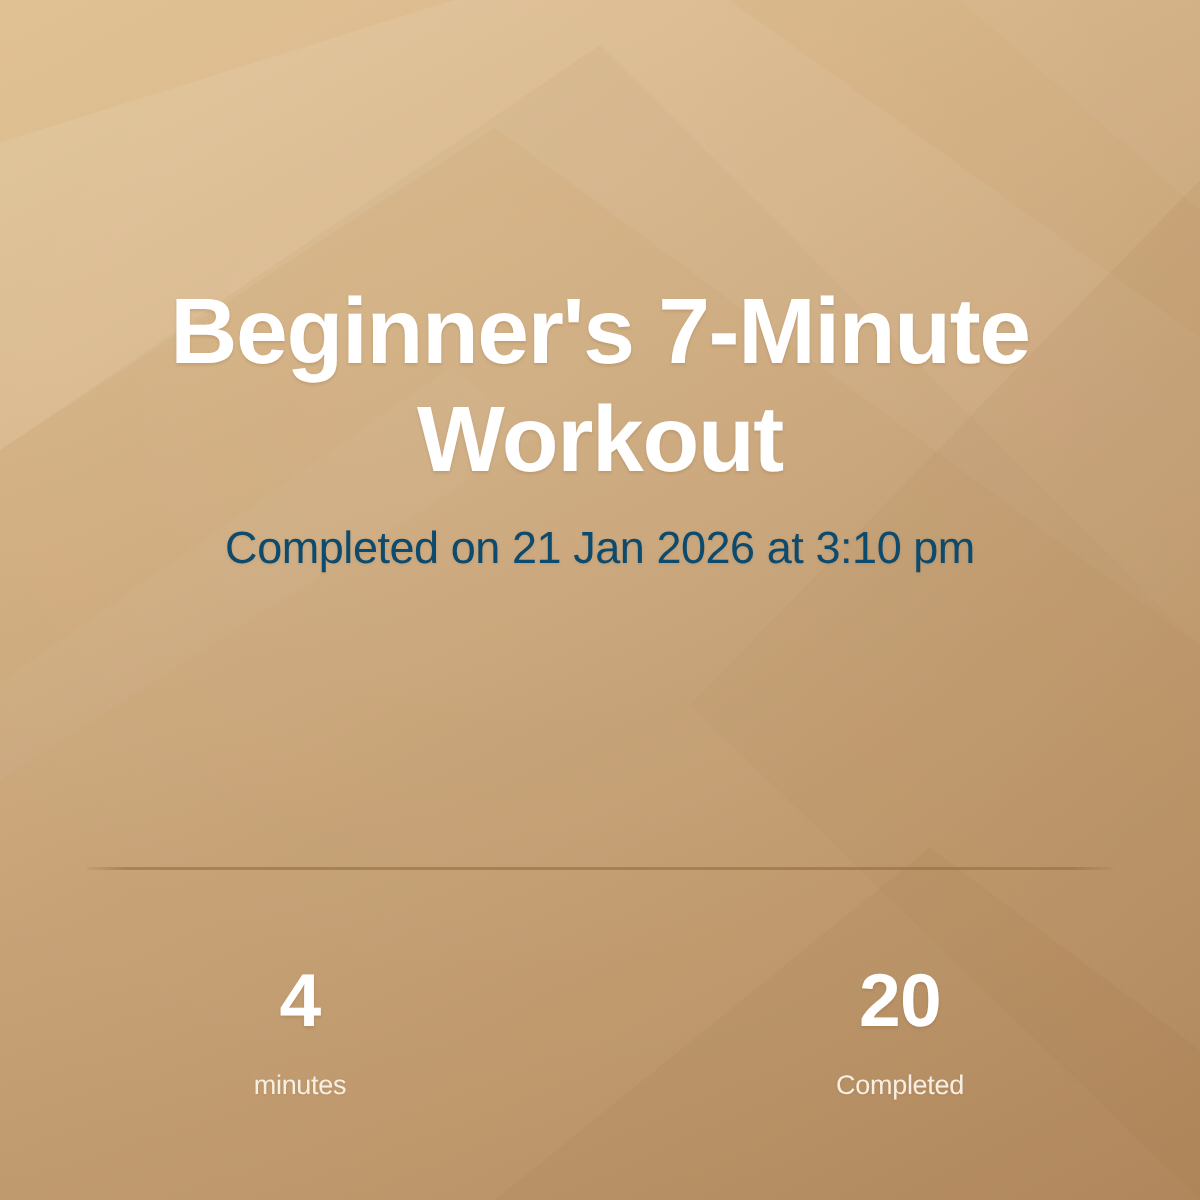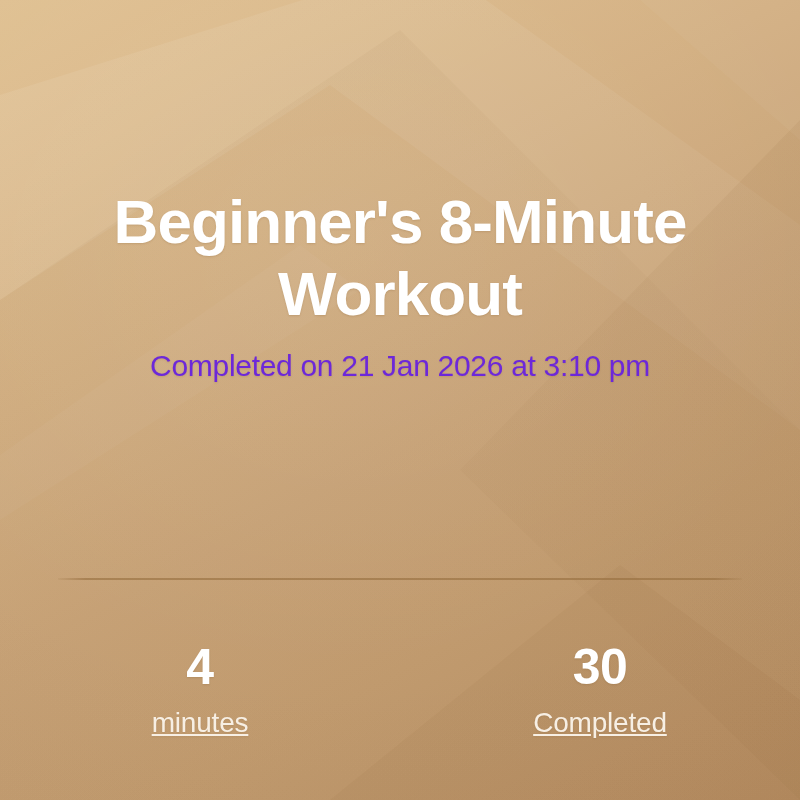--- a/index.html
+++ b/index.html
@@ -78,21 +78,21 @@
     font-size: 62px;
     line-height: 72px;
     font-weight: bold;
     letter-spacing: -0.9px;
     text-shadow: 0 1px 2px rgba(110,72,30,0.18);
   }
 
   .subtitle {
     margin: 0;
     padding-top: 18px;
-    color: #6d28d9;
+    color: #0c4a6e;
     font-size: 30px;
     line-height: 36px;
     font-weight: normal;
     letter-spacing: -0.3px;
     text-shadow: 0 1px 2px rgba(110,72,30,0.15);
   }
 
   
 
   .divider {
@@ -131,26 +131,25 @@
     line-height: 54px;
     font-weight: bold;
     letter-spacing: -0.5px;
     text-shadow: 0 1px 2px rgba(110,72,30,0.18);
   }
 
   .stat-label {
     display: block;
     padding-top: 14px;
     color: #f7efe4;
-    font-size: 28px;
+    font-size: 18px;
     line-height: 30px;
     font-weight: normal;
     letter-spacing: -0.2px;
     text-shadow: 0 1px 2px rgba(110,72,30,0.12);
-    text-decoration: underline;
   }
 </style>
 </head>
 <body>
 
 <div class="screen">
 
   <div class="bg-base"></div>
 
   <div class="bg-shapes">
@@ -182,34 +181,34 @@
 
       <polygon points="0,455 300,245 360,290 0,520" fill="#ffffff" fill-opacity="0.030"></polygon>
     </svg>
   </div>
 
   <div class="bg-vignette"></div>
 
   <div class="content">
 
     <div class="header-block">
-      <h1 class="title">Beginner's 8-Minute Workout</h1>
+      <h1 class="title">Beginner's 7-Minute Workout</h1>
       <p class="subtitle">Completed on 21 Jan 2026 at 3:10 pm</p>
     </div>
 
     <div class="divider"></div>
 
     <div class="stats">
 
       <div class="stat">
         <span class="stat-value">4</span>
         <span class="stat-label">minutes</span>
       </div>
 
       <div class="stat">
-        <span class="stat-value">30</span>
+        <span class="stat-value">20</span>
         <span class="stat-label">Completed</span>
       </div>
 
     </div>
 
   </div>
 </div>
 
 </body></html>

